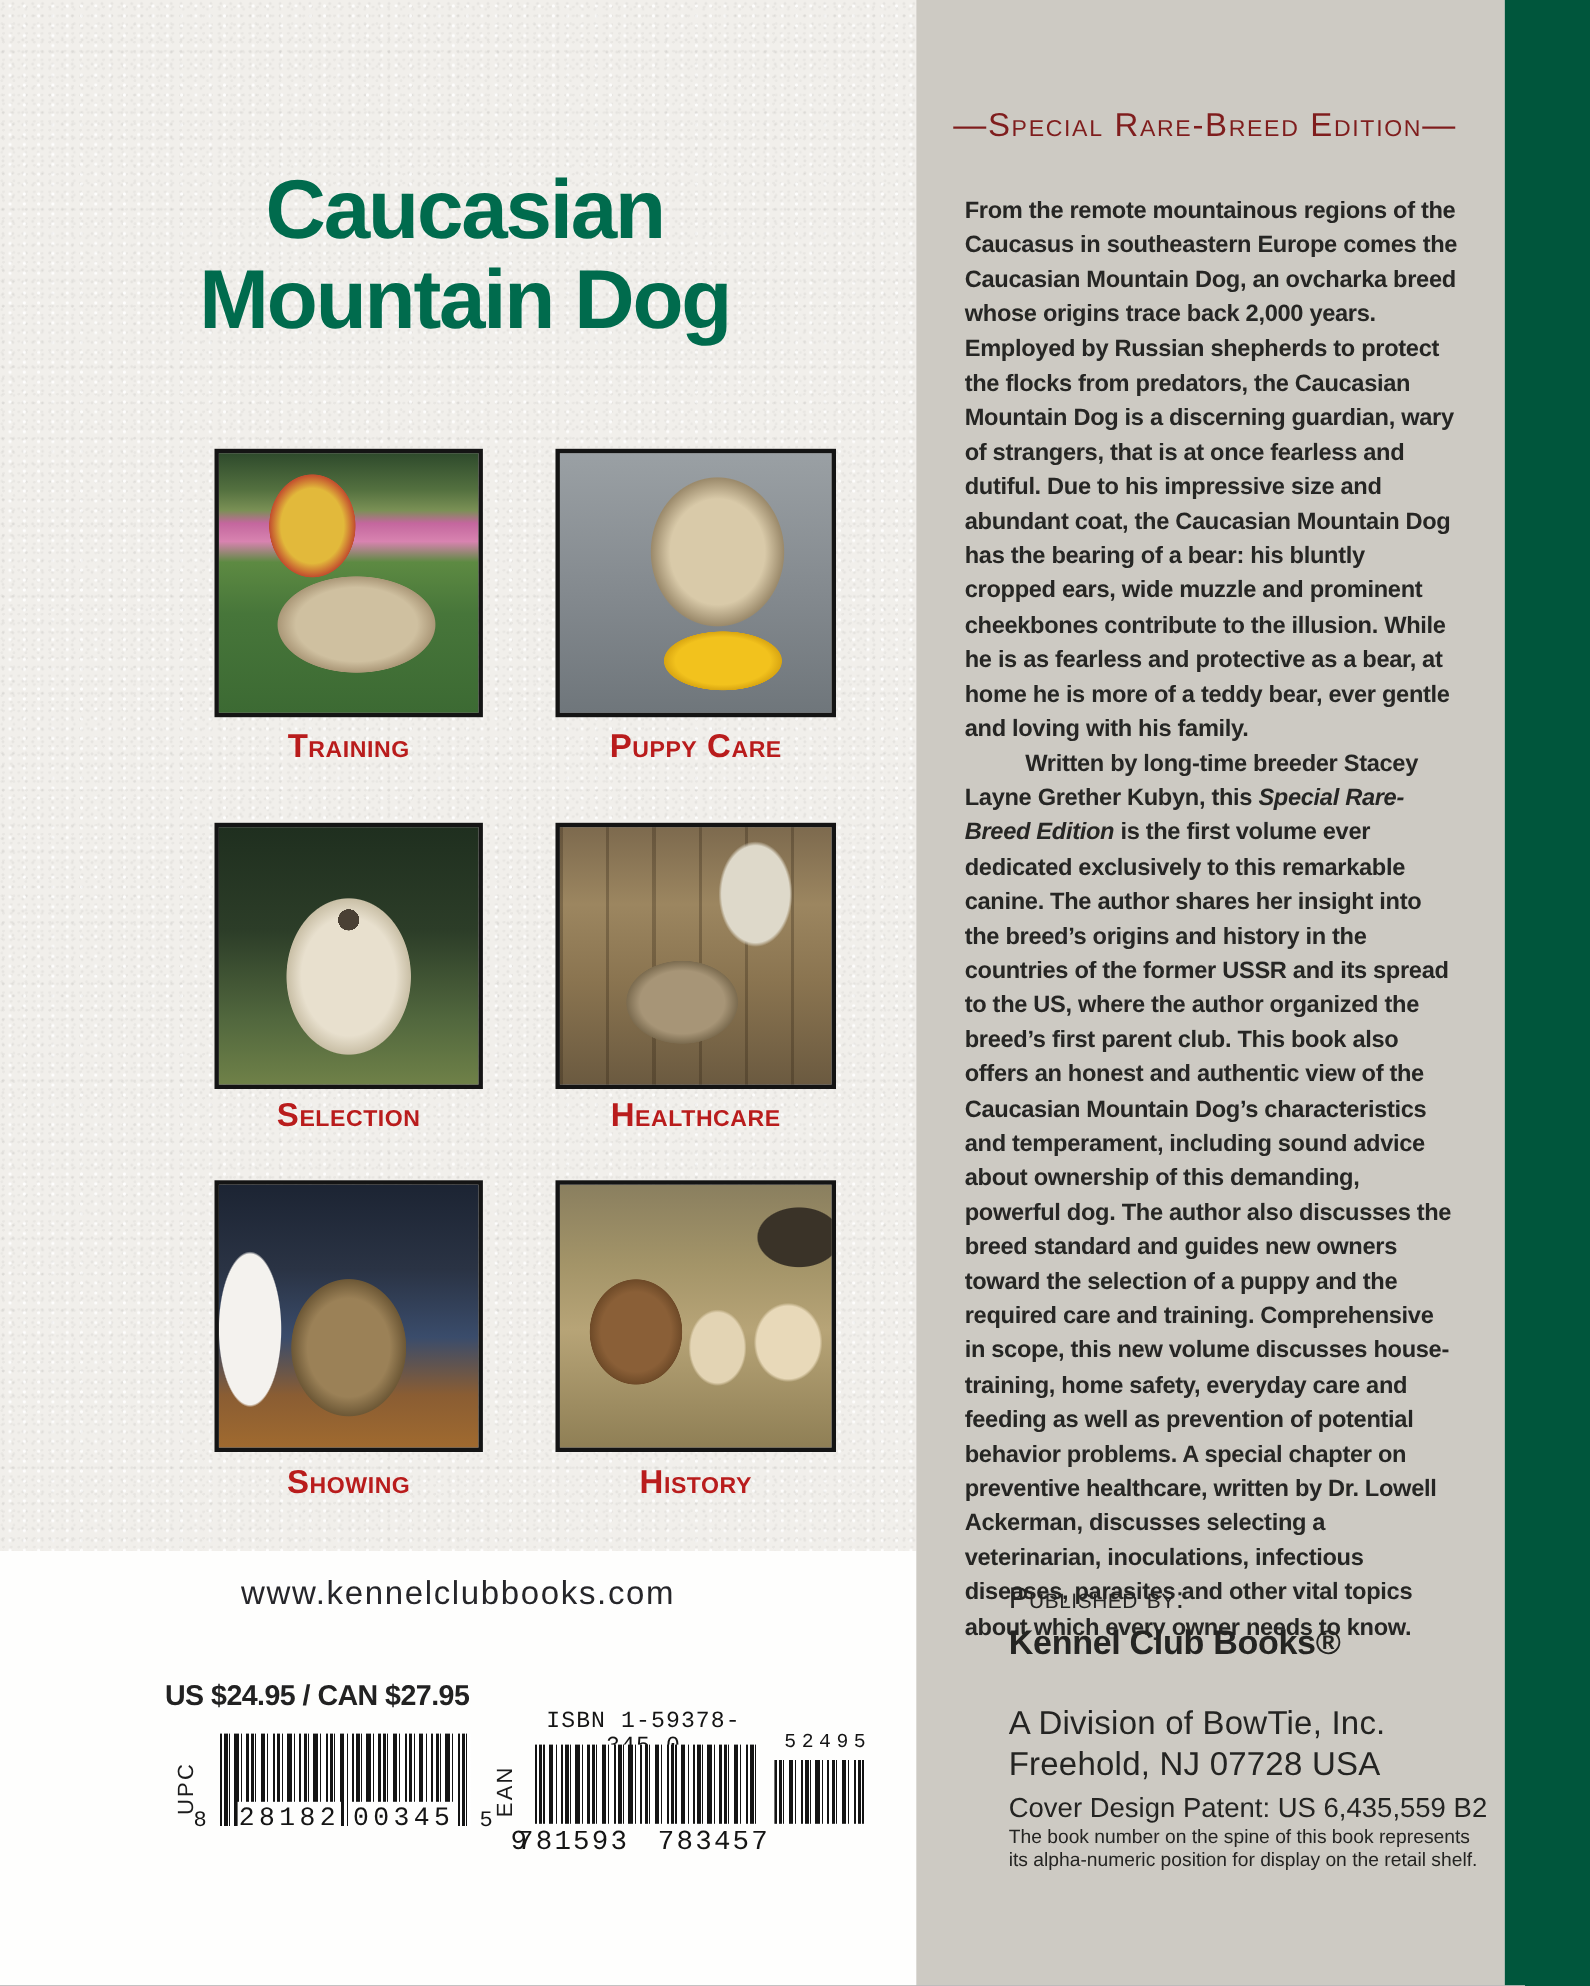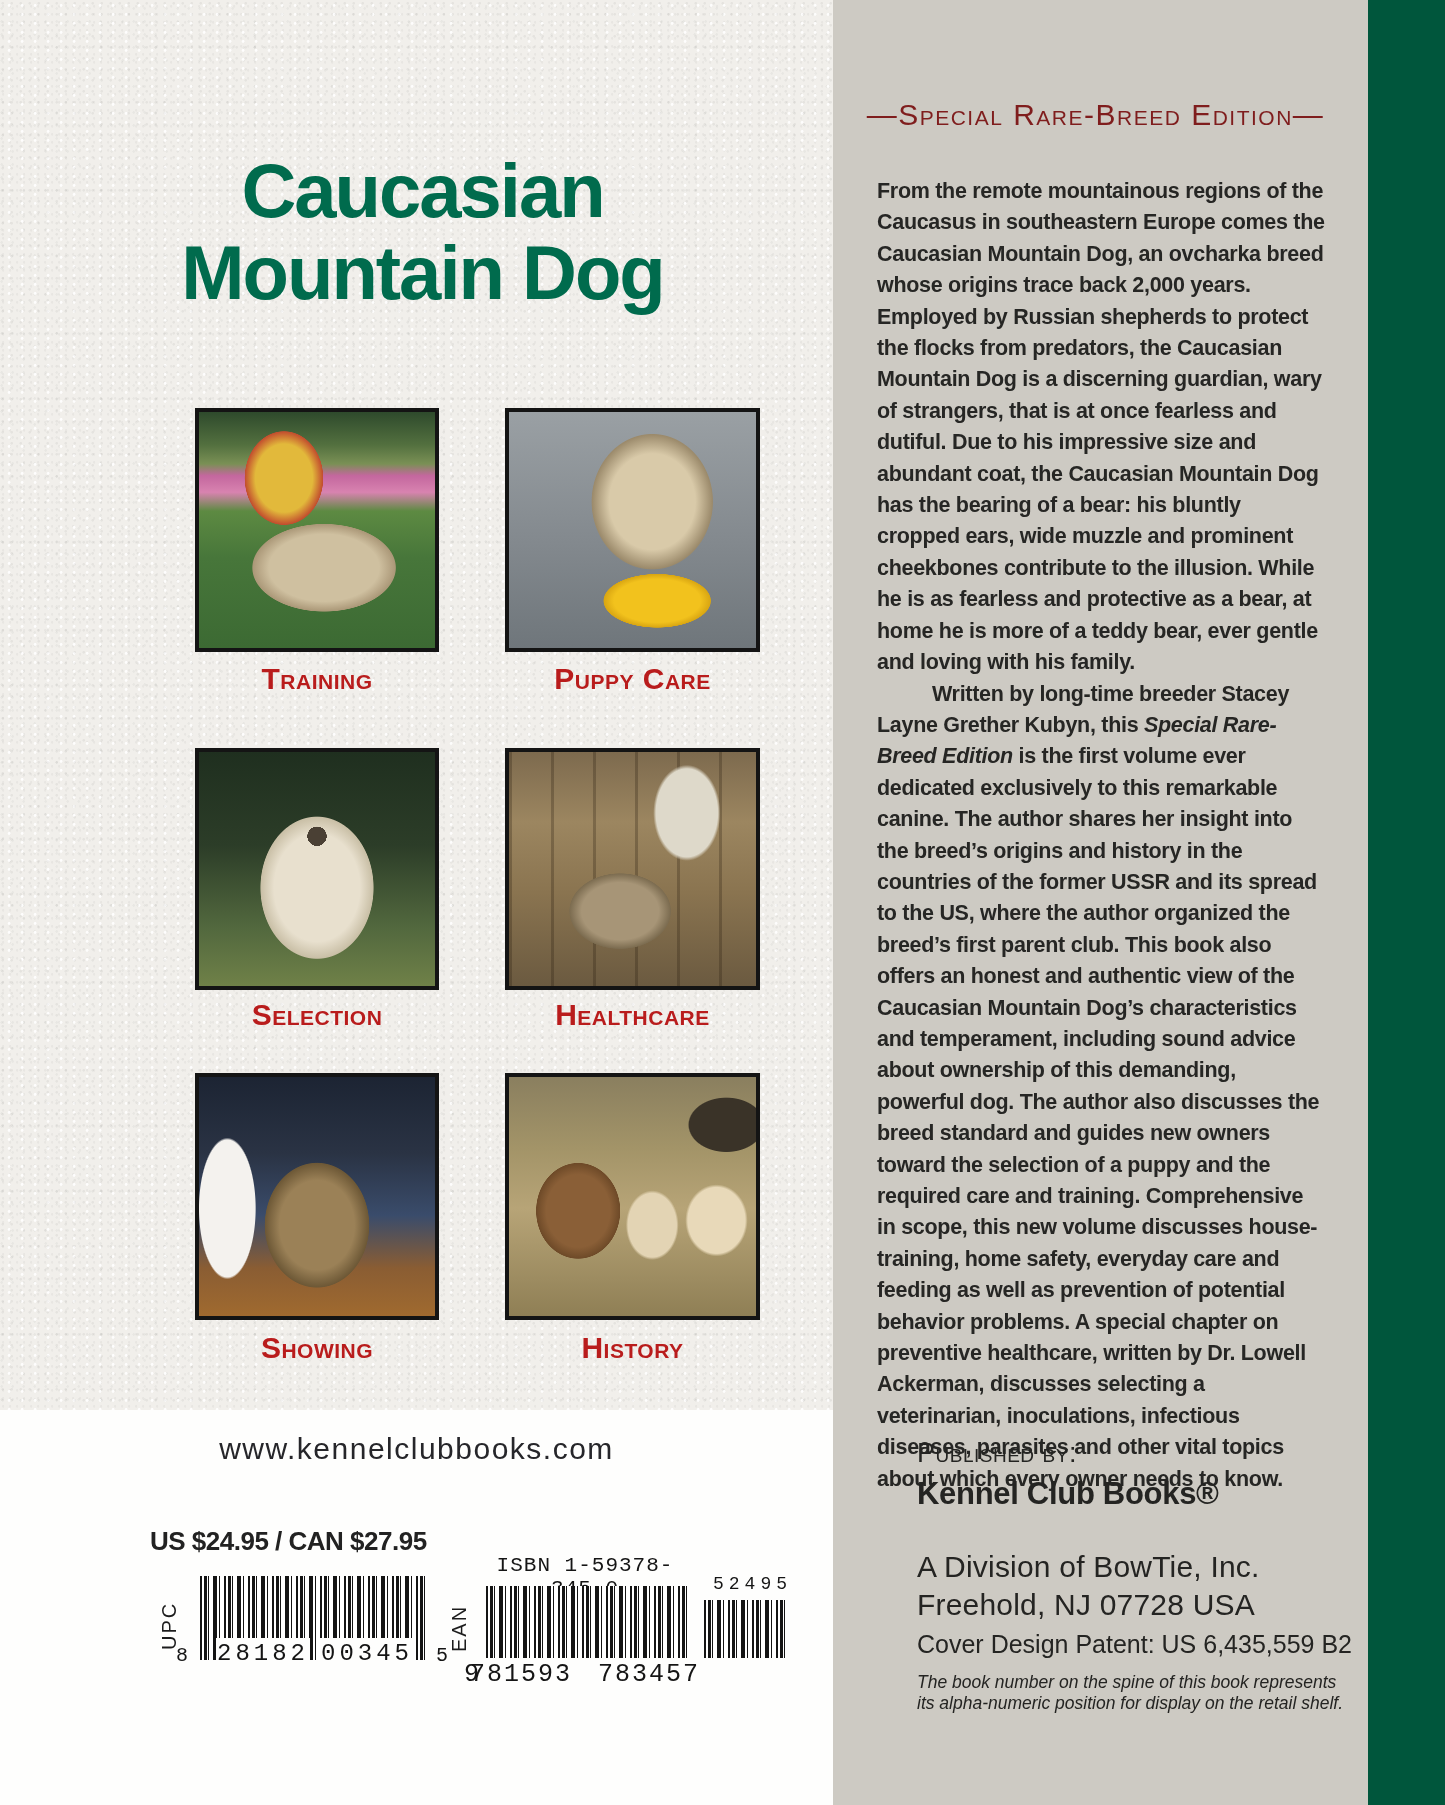--- a/index.html
+++ b/index.html
@@ -115,21 +115,21 @@
     color:#262624; text-align:left;
   }
   .body-copy p { margin:0; }
   .body-copy p.indent { text-indent:55px; }
   .body-copy .ital { font-style:italic; }
   .publisher { position:absolute; left:84px; top:1438px; width:445px; color:#242422; }
   .published-by { font-variant:small-caps; font-size:27px; letter-spacing:0.5px; margin-bottom:7px; }
   .pub-name { font-size:31px; font-weight:bold; letter-spacing:-0.3px; margin-bottom:36px; }
   .pub-addr { font-size:30px; line-height:38px; letter-spacing:0.2px; }
   .pub-patent { font-size:25px; margin-top:6px; }
-  .pub-note { font-size:17.5px; line-height:21px; margin-top:13px; width:440px;font-style:italic; }
+  .pub-note { font-size:17.5px; line-height:21px; width:440px; }
   
   .green-stripe { position:absolute; left:1368px; top:0; width:77px; height:1805px; background:#00563c; }
 </style>
 </head>
 <body>
 
 <div class="cover">
 
   <div class="left-panel">
     <div class="paper-texture"></div>

